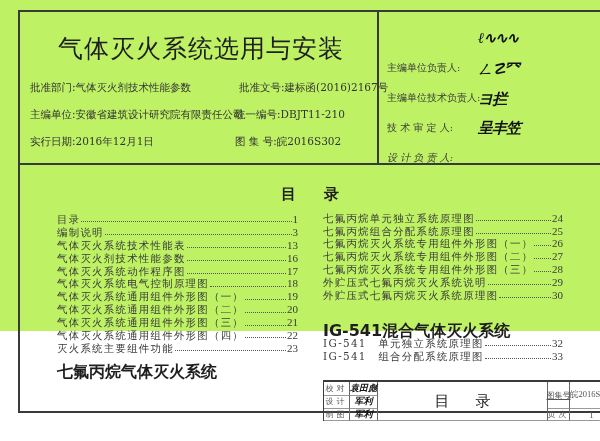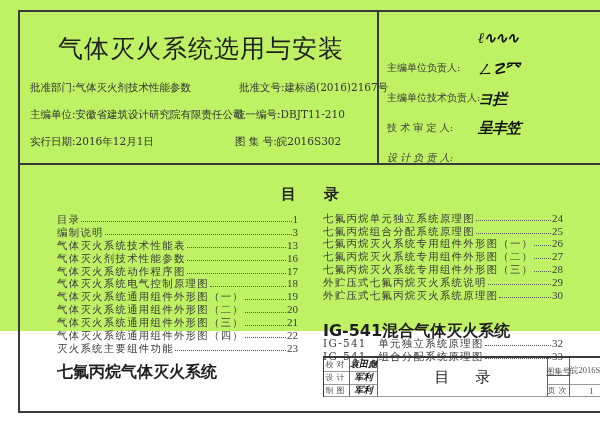--- a/index.html
+++ b/index.html
@@ -45,21 +45,21 @@
   .toc-item .dots {
     flex: 1; overflow: hidden; margin: 0 1px;
     border-bottom: 1.5px dotted #555; height: 8px; align-self: center; margin-top: -2px;
   }
   .toc-item .p { flex: none; font-family: "Liberation Serif", serif; font-size: 11px; }
   .section-title {
     position: absolute; font-family: "DejaVu Sans", "Liberation Sans", sans-serif;
     font-weight: bold; font-size: 16px; color: #1e1e1e; white-space: nowrap;
   }
   .footer {
-    position: absolute; left: 323px; top: 356px; width: 277px; height: 41px;
+    position: absolute; left: 323px; top: 380px; width: 277px; height: 41px;
     border-top: 2px solid #3a3a3a; border-left: 1.5px solid #3a3a3a;
     display: grid;
     grid-template-columns: 26px 28px 170px 22px 1fr;
     grid-template-rows: 13.5px 13.5px 12px;
     font-size: 8px; color: #555;
   }
   .footer .cell { border-right: 1px solid #666; border-bottom: 1px solid #999; display: flex; align-items: center; justify-content: center; white-space: nowrap; }
   .footer .role { letter-spacing: 3px; }
   .footer .fsig { font-family: "DejaVu Serif", serif; font-weight: bold; font-style: italic; font-size: 9px; color: #111; }
   .footer .ftitle { grid-column: 3; grid-row: 1 / span 3; font-family: "DejaVu Sans", sans-serif; font-size: 15px; color: #222; letter-spacing: 26px; padding-left: 26px; }

